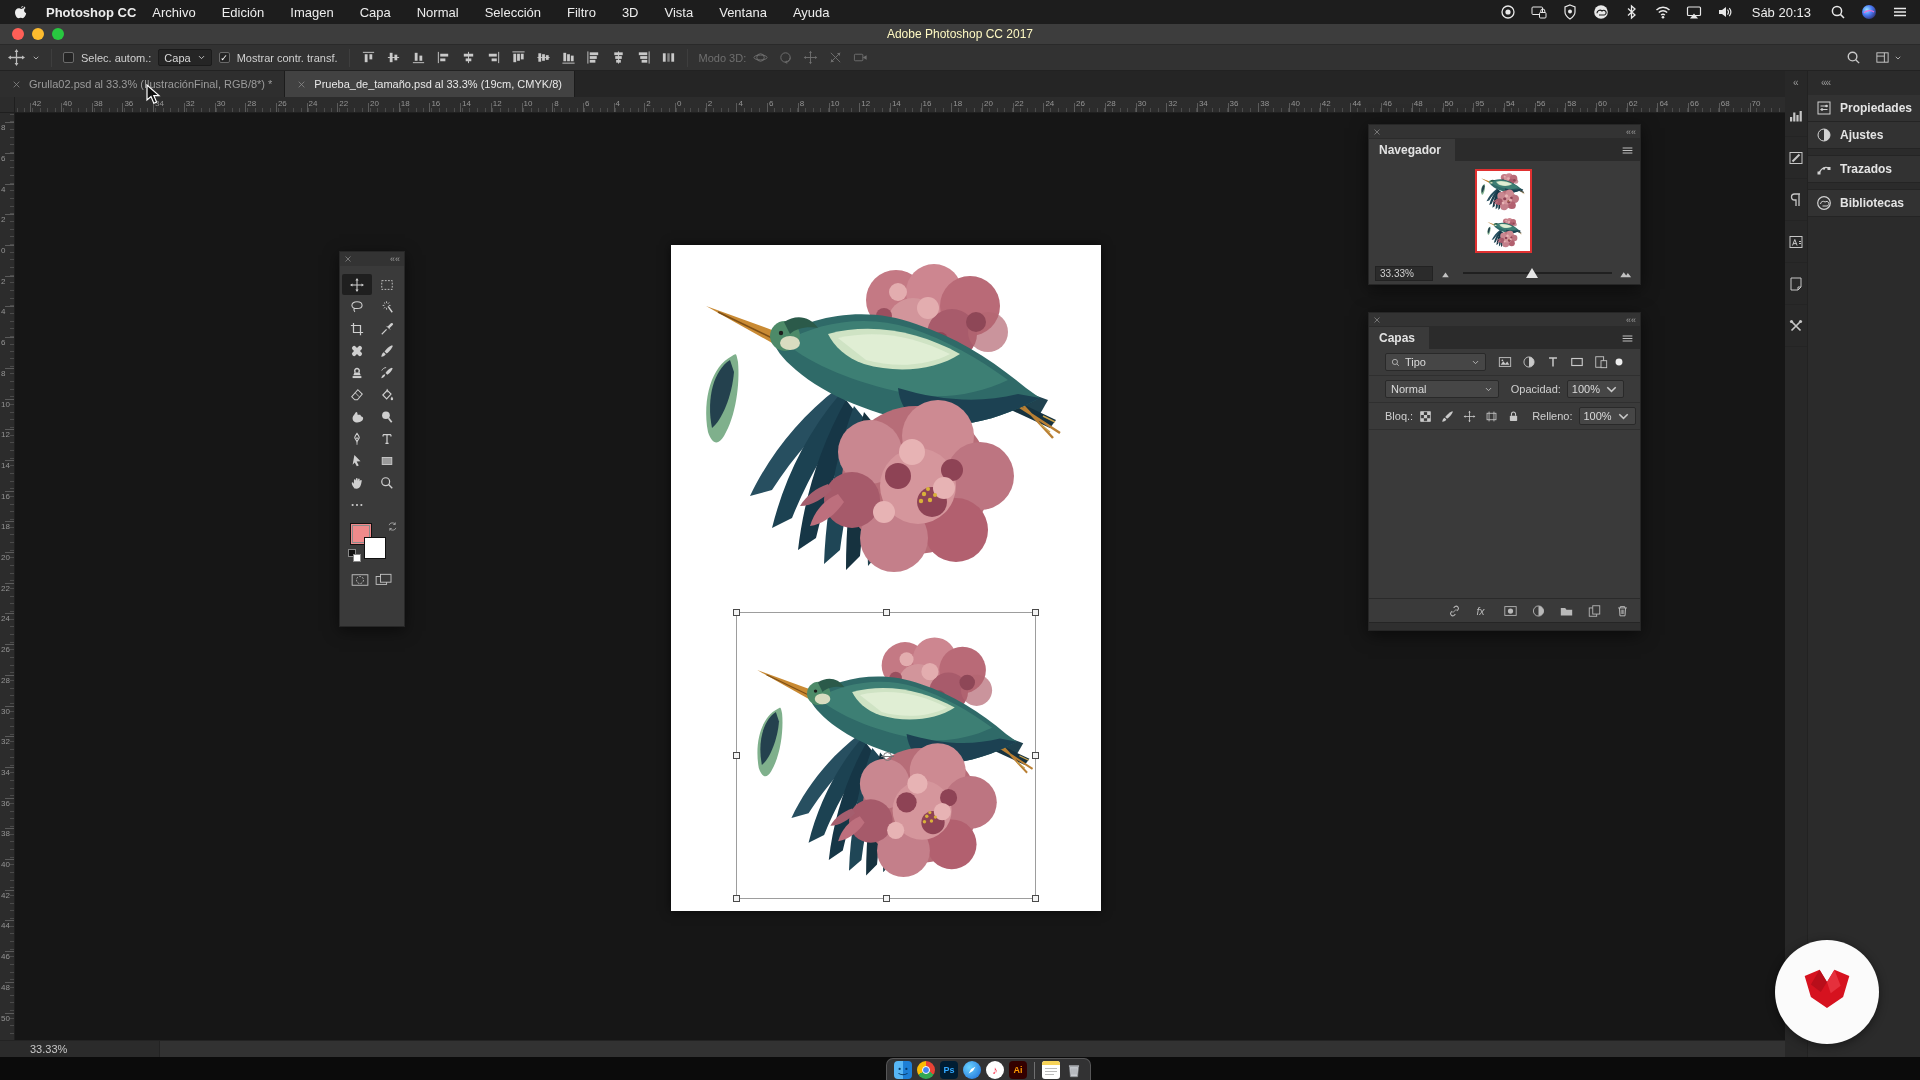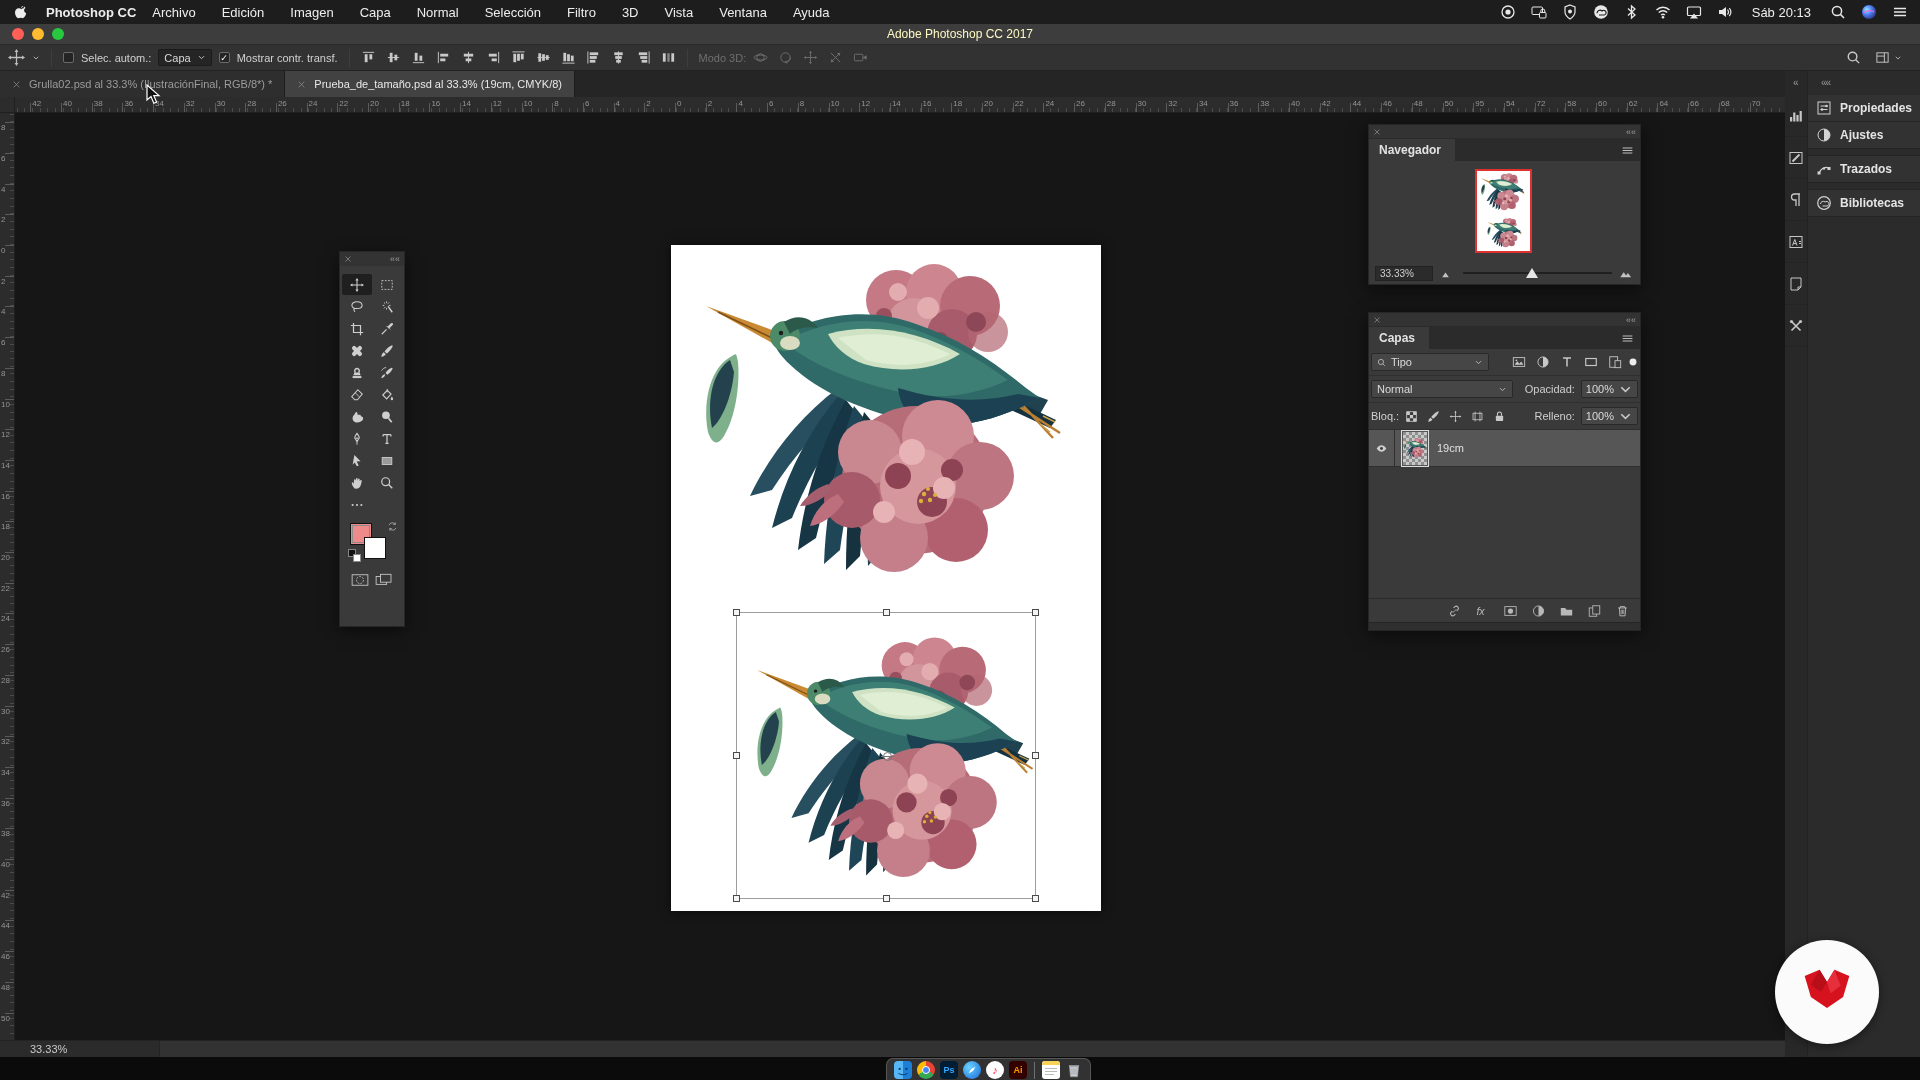--- a/index.html
+++ b/index.html
@@ -81,21 +81,21 @@
   #nav-body{position:relative;height:101px;}
   #nav-thumb{position:absolute;left:106px;top:8px;width:57px;height:84px;background:#fff;border:2px solid #e03131;}
   #nav-zoomrow{display:flex;align-items:center;height:22px;padding:0 6px;gap:8px;}
   #nav-zoom-field{width:58px;height:15px;background:#2b2b2b;border:1px solid #222;color:#cfcfcf;font-size:10px;display:flex;align-items:center;padding:0 4px;}
   #nav-slider{flex:1;height:14px;position:relative;}
   #nav-slider .track{position:absolute;left:0;right:0;top:6px;height:2px;background:#202020;}
   #nav-slider .thumb{position:absolute;left:42%;top:2px;width:0;height:0;border-left:6px solid transparent;border-right:6px solid transparent;border-bottom:10px solid #e6e6e6;}
   .mtn{width:14px;height:10px;color:#c2c2c2;}
   
   #layers-panel{left:1368px;top:312px;width:273px;height:319px;display:flex;flex-direction:column;}
-  .lrow{display:flex;align-items:center;padding:0 2px;gap:6px;height:27px;border-bottom:1px solid #2f2f2f;}
+  .lrow{display:flex;align-items:center;padding:0 16px;gap:6px;height:27px;border-bottom:1px solid #2f2f2f;}
   .lrow .label{font-size:11px;color:#cfcfcf;}
   .spacer{flex:1;}
   .mini-dd{background:#464646;border:1px solid #292929;border-radius:2px;height:18px;display:flex;align-items:center;padding:0 5px;gap:5px;color:#dadada;font-size:11px;}
   .mini-dd .ic{width:9px;height:9px;color:#bdbdbd;}
   .val-dd{background:#464646;border:1px solid #292929;border-radius:2px;height:18px;display:flex;align-items:center;padding:0 4px;gap:4px;color:#dadada;font-size:11px;}
   #layer-rows{flex:none;}
   .layer-row{display:flex;align-items:center;height:37px;border-bottom:1px solid #2e2e2e;padding:0 0 0 0;gap:0;}
   .layer-row.selected{background:#565656;}
   .eye-box{width:26px;height:100%;display:flex;align-items:center;justify-content:center;border-right:1px solid #2e2e2e;}
   .eye-box .ic{width:15px;height:11px;color:#cfcfcf;}
@@ -615,21 +615,21 @@
     <span class="rnum" style="left: 1368.1px; top: 2px;">46</span>
     <span class="rtick" style="left: 1366.1px; bottom: 0px; width: 1px; height: 9px;"></span>
     <span class="rnum" style="left: 1398.8px; top: 2px;">48</span>
     <span class="rtick" style="left: 1396.8px; bottom: 0px; width: 1px; height: 9px;"></span>
     <span class="rnum" style="left: 1429.5px; top: 2px;">50</span>
     <span class="rtick" style="left: 1427.5px; bottom: 0px; width: 1px; height: 9px;"></span>
     <span class="rnum" style="left: 1460.2px; top: 2px;">95</span>
     <span class="rtick" style="left: 1458.2px; bottom: 0px; width: 1px; height: 9px;"></span>
     <span class="rnum" style="left: 1490.9px; top: 2px;">54</span>
     <span class="rtick" style="left: 1488.9px; bottom: 0px; width: 1px; height: 9px;"></span>
-    <span class="rnum" style="left: 1521.6px; top: 2px;">72</span>
+    <span class="rnum" style="left: 1521.6px; top: 2px;">56</span>
     <span class="rtick" style="left: 1519.6px; bottom: 0px; width: 1px; height: 9px;"></span>
     <span class="rnum" style="left: 1552.3px; top: 2px;">58</span>
     <span class="rtick" style="left: 1550.3px; bottom: 0px; width: 1px; height: 9px;"></span>
     <span class="rnum" style="left: 1583px; top: 2px;">60</span>
     <span class="rtick" style="left: 1581px; bottom: 0px; width: 1px; height: 9px;"></span>
     <span class="rnum" style="left: 1613.7px; top: 2px;">62</span>
     <span class="rtick" style="left: 1611.7px; bottom: 0px; width: 1px; height: 9px;"></span>
     <span class="rnum" style="left: 1644.4px; top: 2px;">64</span>
     <span class="rtick" style="left: 1642.4px; bottom: 0px; width: 1px; height: 9px;"></span>
     <span class="rnum" style="left: 1675.1px; top: 2px;">66</span>
@@ -1112,36 +1112,20 @@
     <span class="val-dd">
       <span>100%</span>
       <span class="ic">
           <svg viewBox="0 0 16 16">
             <path d="M3.5 5.5L8 10l4.5-4.5" stroke="currentColor" fill="none" stroke-width="1.6"></path>
           </svg>
         </span>
     </span>
   </div>
   <div id="layer-rows">
-      <div class="layer-row selected">
-        <span class="eye-box">
-          <span class="ic">
-            <svg viewBox="0 0 16 16">
-              <path d="M1 8c2.2-3.2 4.6-4.6 7-4.6S12.8 4.8 15 8c-2.2 3.2-4.6 4.6-7 4.6S3.2 11.2 1 8z" fill="currentColor"></path>
-              <circle cx="8" cy="8" r="2.1" fill="#3a3a3a"></circle>
-            </svg>
-          </span>
-        </span>
-        <span class="lthumb checker outlined">
-          <svg viewBox="0 0 380 360" preserveAspectRatio="xMidYMid meet">
-            <use href="#birdart"></use>
-          </svg>
-        </span>
-        <span class="layer-name">19cm</span>
-      </div>
     </div>
   <div id="layers-empty"></div>
   <div id="layers-iconbar">
       <span class="ic">
         <svg viewBox="0 0 16 16">
           <path d="M6 10l4-4" stroke="currentColor" fill="none"></path>
           <path d="M7 4.5L8.5 3a2.5 2.5 0 0 1 3.5 3.5L10.5 8M9 11.5L7.5 13A2.5 2.5 0 0 1 4 9.5L5.5 8" stroke="currentColor" fill="none" stroke-width="1.2"></path>
         </svg>
       </span>
       <span class="ic">

